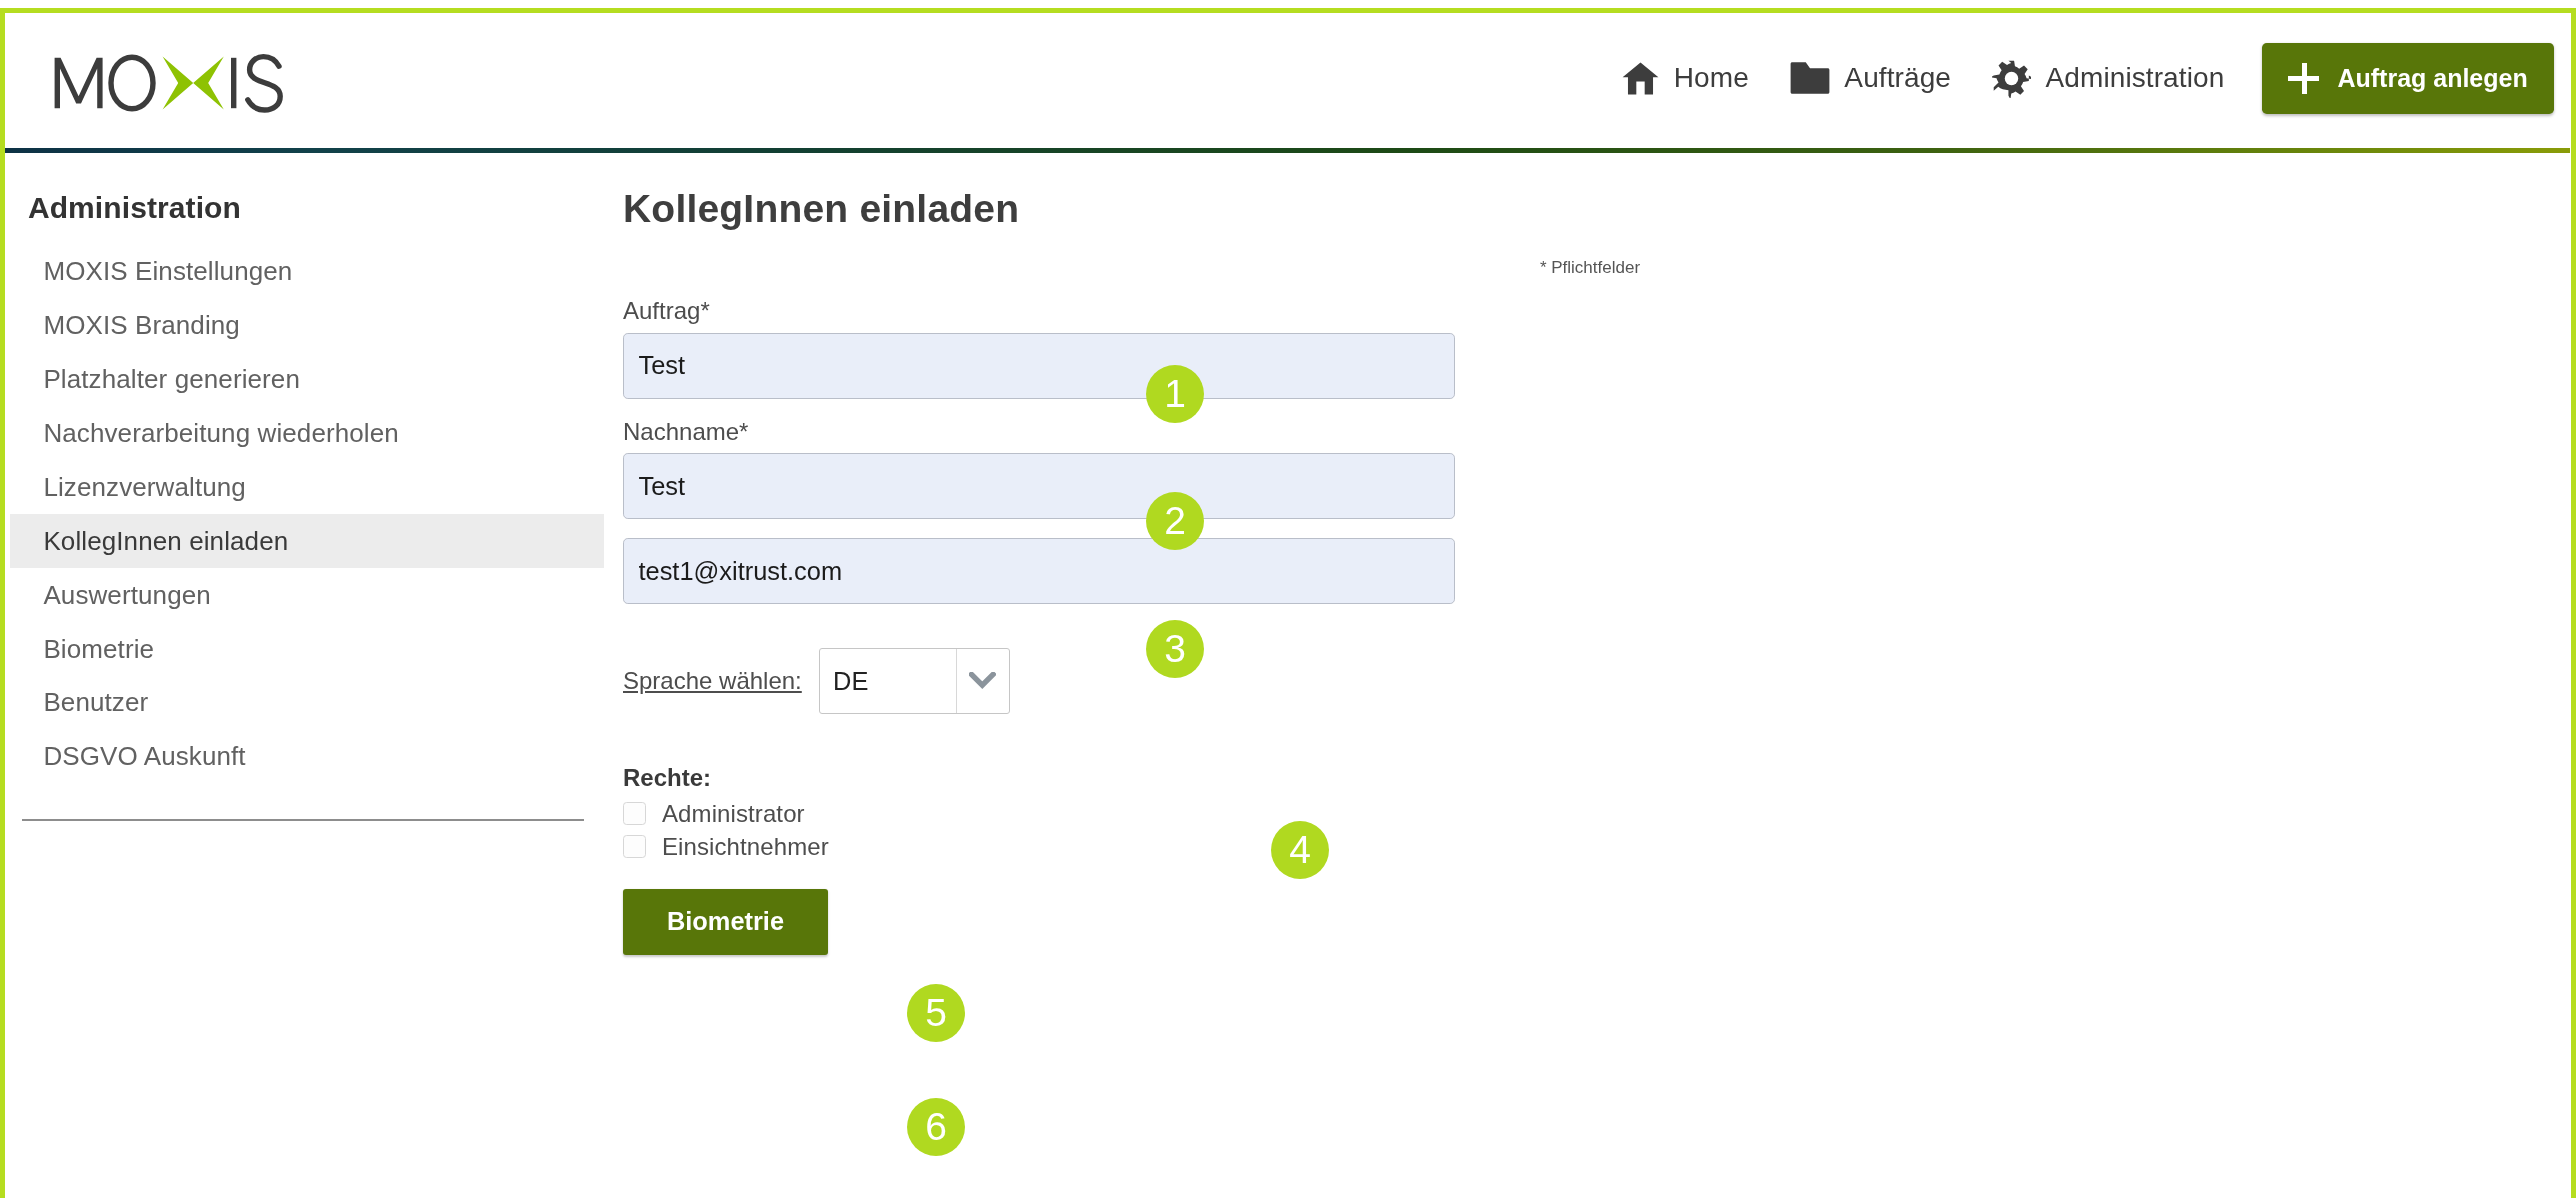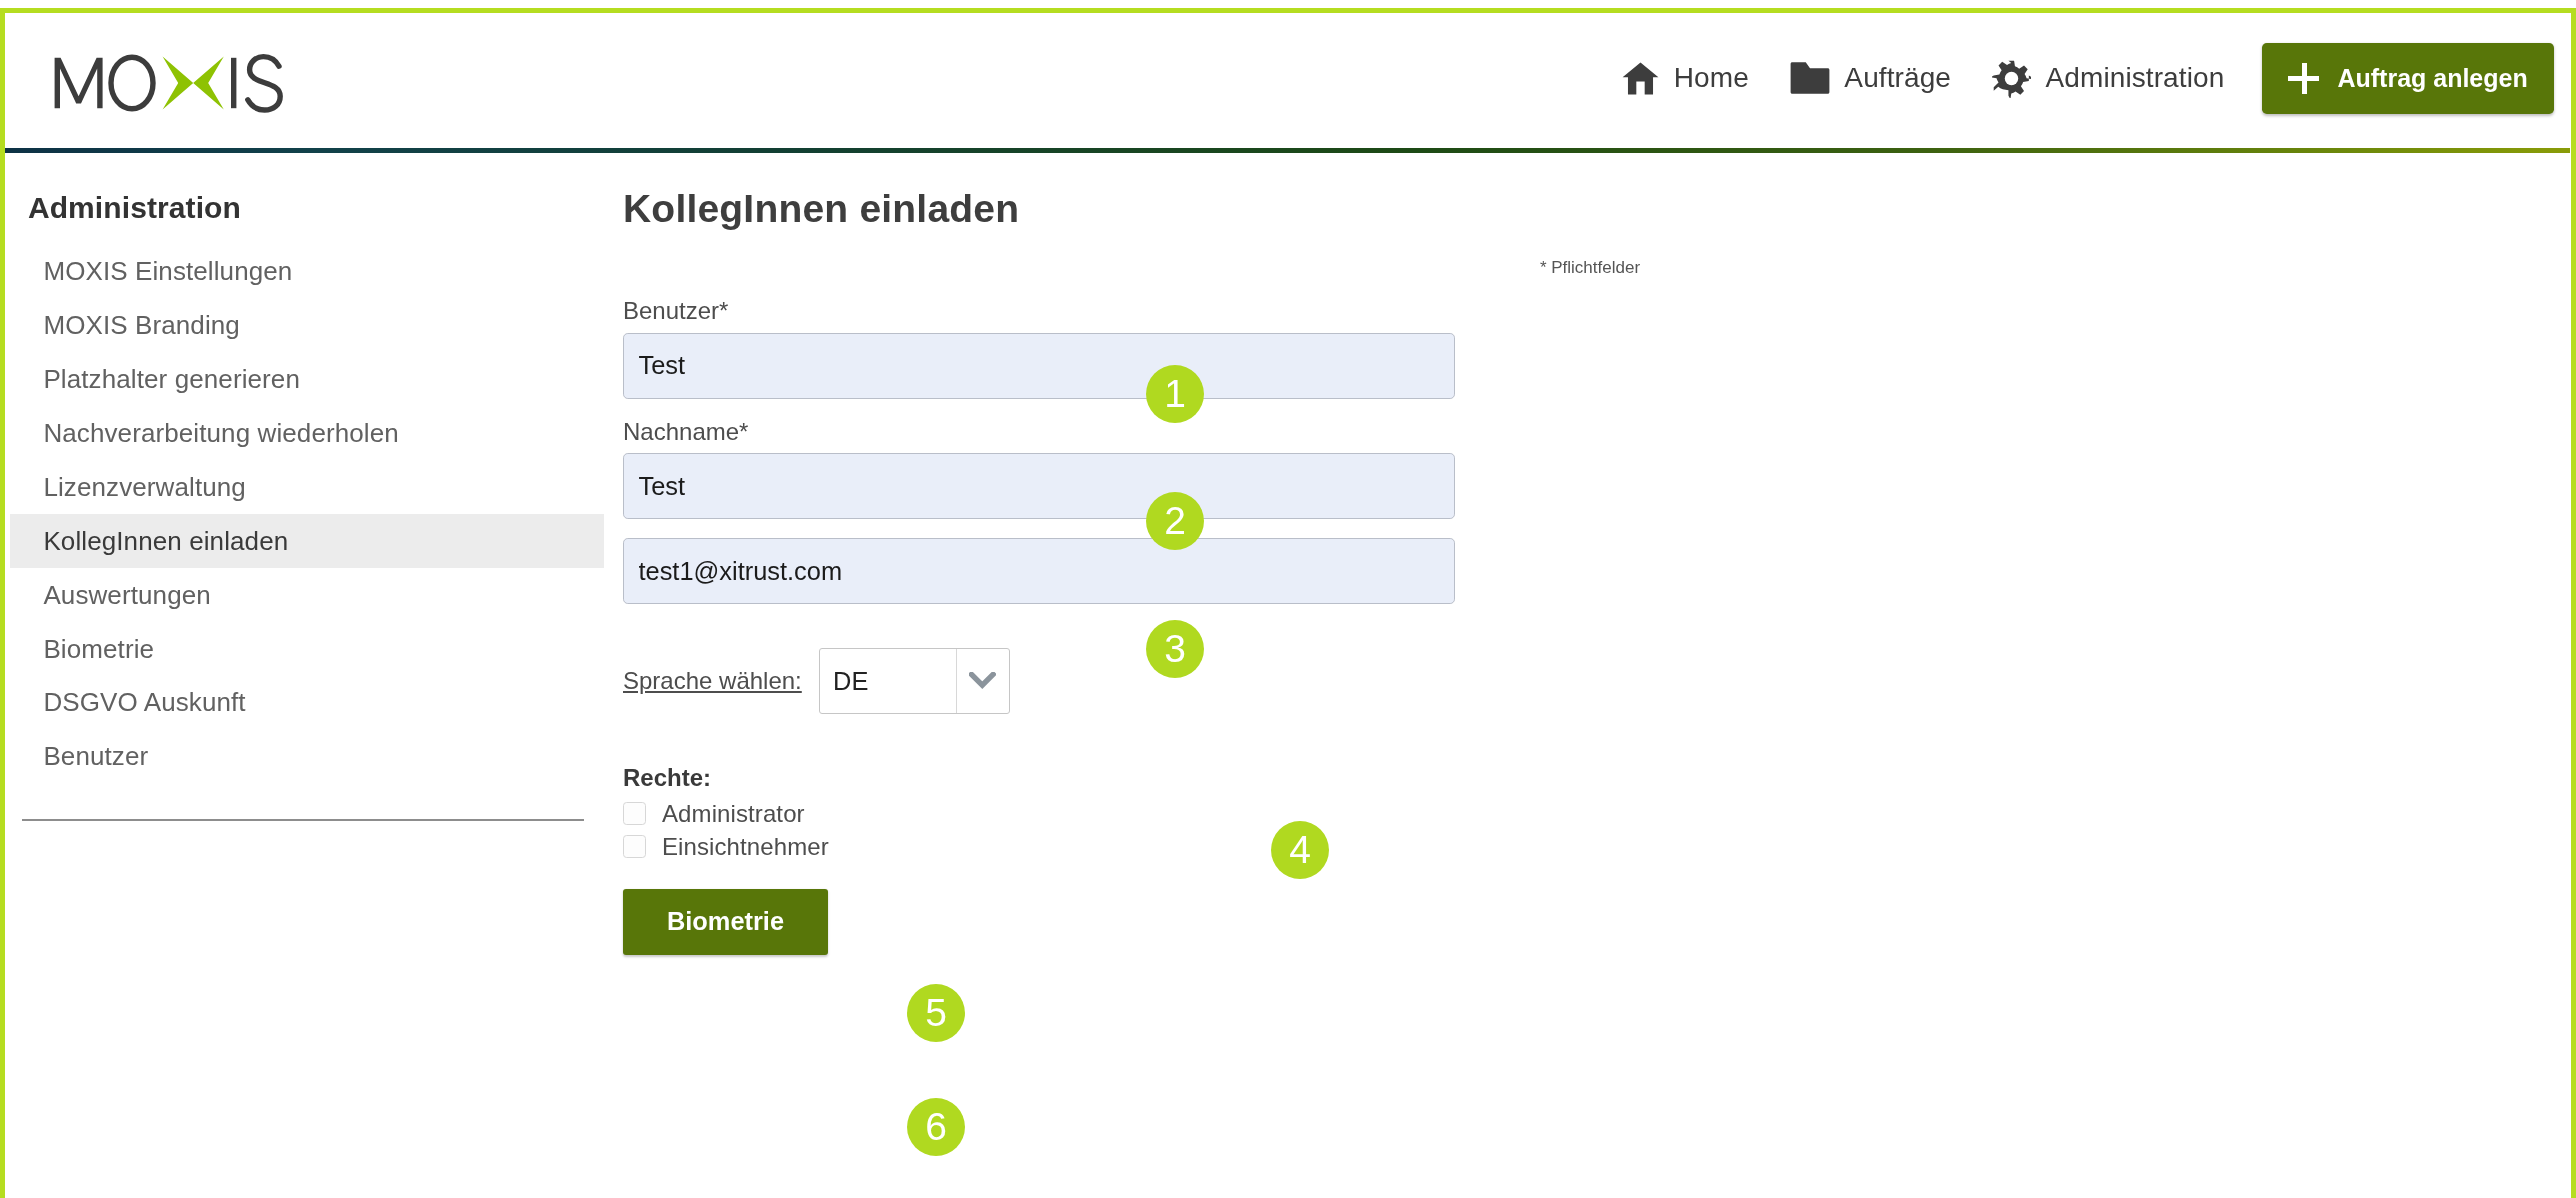--- a/index.html
+++ b/index.html
@@ -349,33 +349,33 @@
     <div id="sidebar-title">Administration</div>
     <div id="sidebar-list">
       <a class="side-item">MOXIS Einstellungen</a>
       <a class="side-item">MOXIS Branding</a>
       <a class="side-item">Platzhalter generieren</a>
       <a class="side-item">Nachverarbeitung wiederholen</a>
       <a class="side-item">Lizenzverwaltung</a>
       <a class="side-item active">KollegInnen einladen</a>
       <a class="side-item">Auswertungen</a>
       <a class="side-item">Biometrie</a>
+      <a class="side-item">Benutzer</a>
       <a class="side-item">DSGVO Auskunft</a>
-      <a class="side-item">Benutzer</a>
     </div>
     <div id="sidebar-divider"></div>
   </nav>
 
   <main id="main">
 
     <h1 id="page-title">KollegInnen einladen</h1>
     <div id="required-note">* Pflichtfelder</div>
 
     <div class="field-block">
-      <label class="field-label">Benutzer*</label>
+      <label class="field-label">Auftrag*</label>
       <input class="text-input" type="text" value="Test" style="">
     </div>
 
     <div class="field-block">
       <label class="field-label">Nachname*</label>
       <input class="text-input" type="text" value="Test" style="">
     </div>
 
     <div class="field-block">
       <input class="text-input" type="text" value="test1@xitrust.com" style="">

